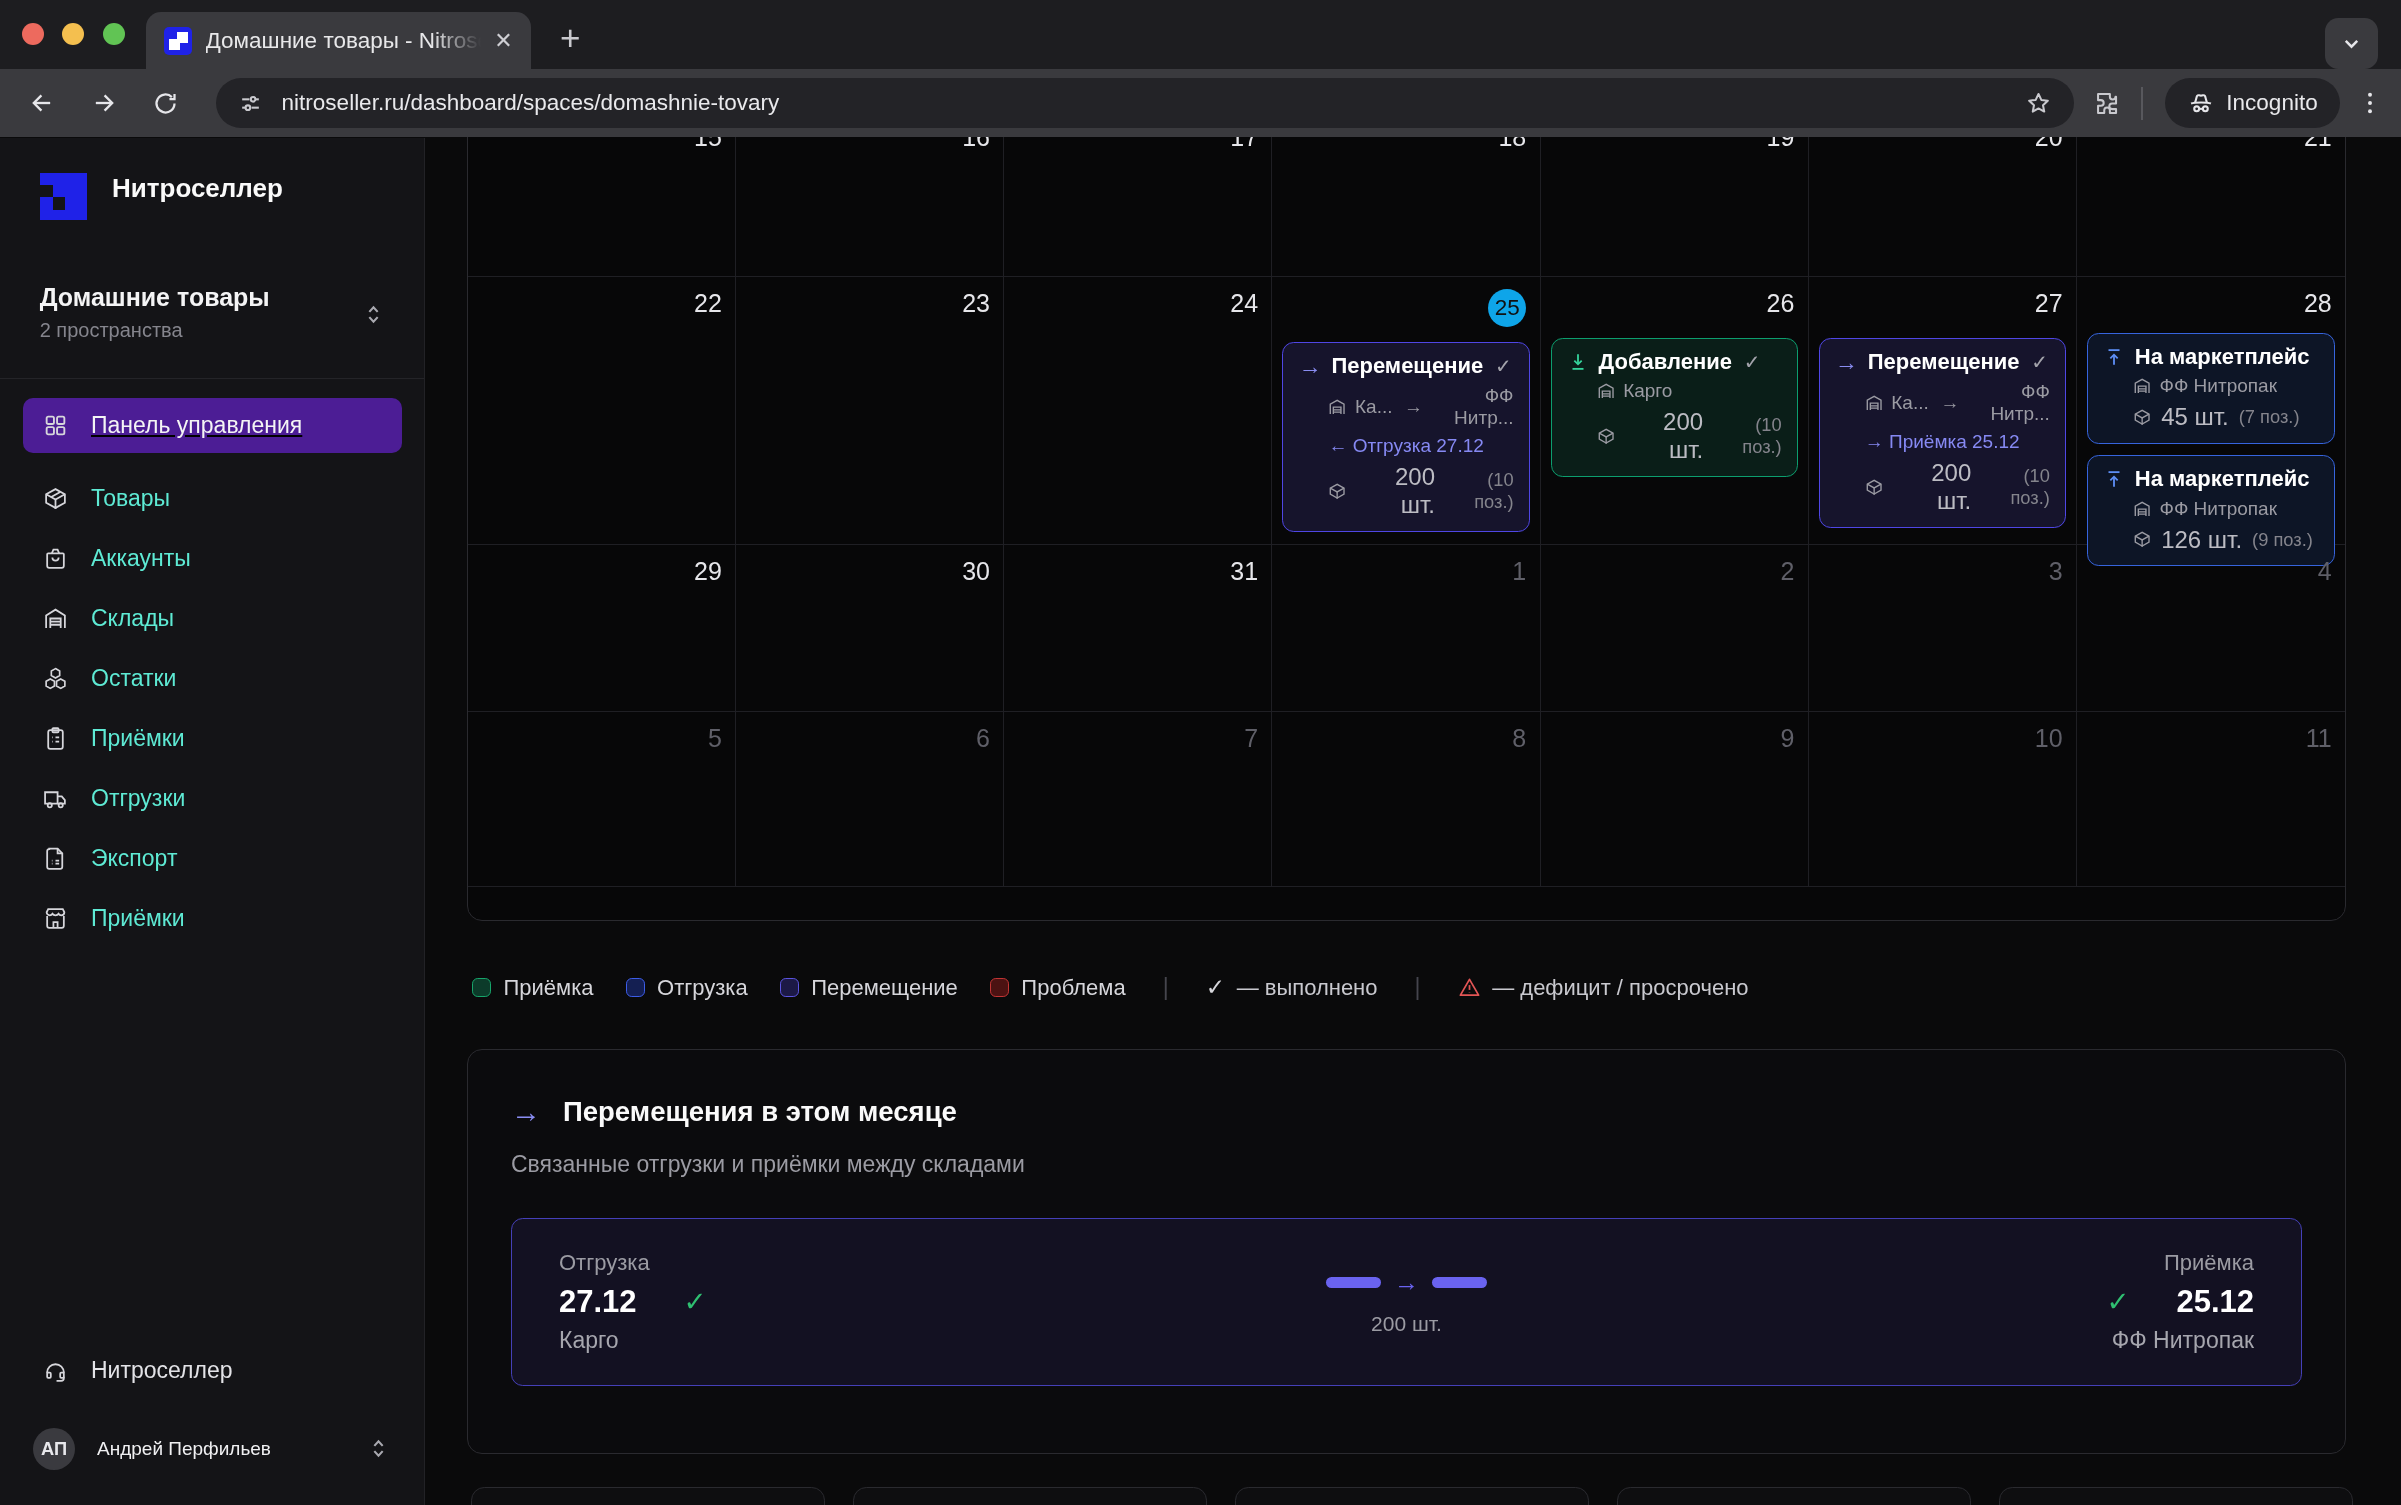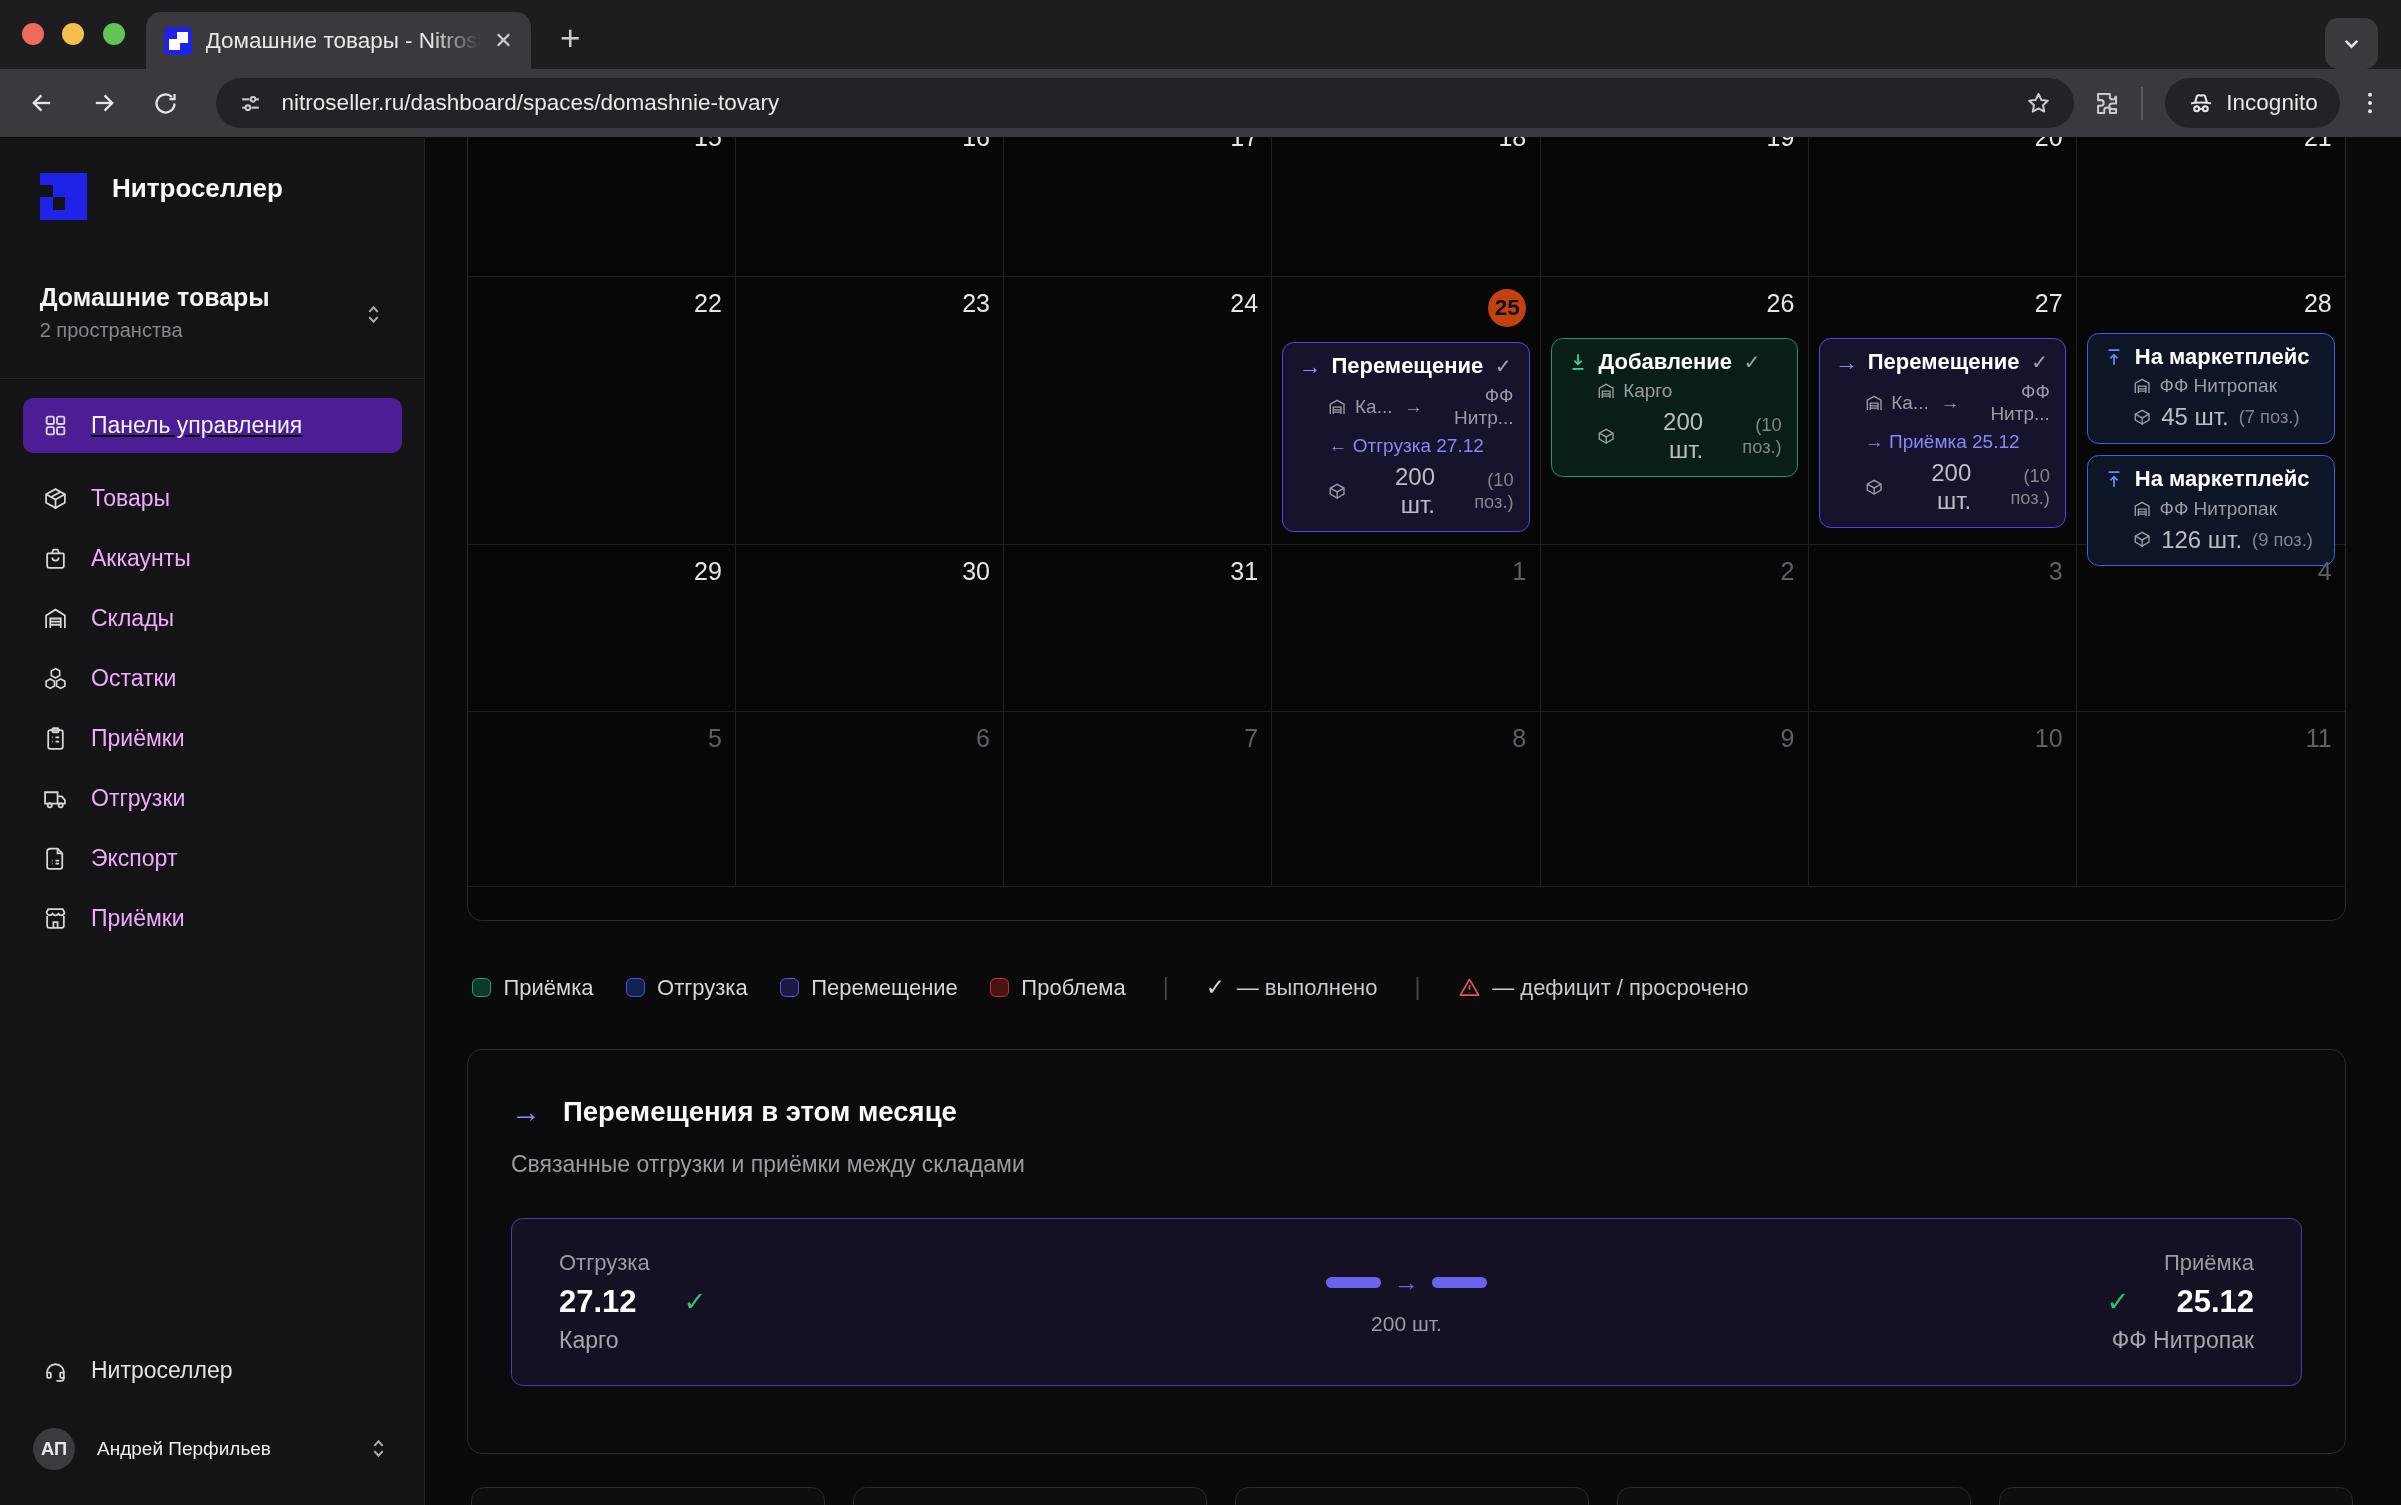--- a/index.html
+++ b/index.html
@@ -47,43 +47,43 @@
   .space-sel { position:absolute; left:23px; right:23px; top:142px; height:77px; border-radius:10px; padding:3.3px 16.7px; }
   .space-name { color:#f4f4f5; font-size:25px; font-weight:600; }
   .space-sub { color:#85858d; font-size:20px; margin-top:6.7px; }
   .space-chevron { position:absolute; right:15px; top:22px; }
   .side-divider { position:absolute; left:0; right:0; top:240px; height:0.8px; background:#242428; }
   .active-item { position:absolute; left:23px; width:379px; top:260px; height:55px; border-radius:10px; background:#4c1d95;
                  display:flex; align-items:center; gap:23px; padding:0 20px;text-decoration:underline; }
   .active-item span.lbl { color:#f4f4f5; font-size:23px; font-weight:500; }
   .nav-list { position:absolute; left:23px; right:23px; top:330px; }
   .nav-item { height:60px; display:flex; align-items:center; gap:23px; padding:0 20px; border-radius:10px; }
-  .nav-item .lbl { color:#f0abfc; font-size:23px; }
+  .nav-item .lbl { color:#5eead4; font-size:23px; }
   .nav-item svg, .active-item svg { stroke:#d6d6db; flex:none; }
   .support-item { position:absolute; left:23px; right:23px; top:1202px; height:60px; display:flex; align-items:center; gap:23px; padding:0 20px; }
   .support-item .lbl { color:#e3e3e7; font-size:23px; }
   .support-item svg { stroke:#d6d6db; }
   .user-row { position:absolute; left:23px; right:23px; top:1277px; height:67px; display:flex; align-items:center; gap:22px; padding:0 10px; }
   .avatar { width:42px; height:42px; border-radius:50%; background:#3a3a3f; color:#e8e8ec; font-size:18.3px; font-weight:600;
             display:flex; align-items:center; justify-content:center; flex:none; }
   .user-name { color:#f0f0f2; font-size:19px; font-weight:500; flex:1; }
 
   
   .main { position:absolute; left:425px; top:0; width:1976px; height:1506px; z-index:10; background:#0a0a0b; }
 
   .cal-panel { position:absolute; left:42px; top:50px; width:1879px; height:871px; background:#070708;
                border:0.8px solid #2a2a2f; border-radius:15px; overflow:hidden;text-align:right; }
   .cal-grid { display:grid; grid-template-columns:repeat(7,1fr); grid-template-rows:226px 268px 167px 175px; }
   .cell { position:relative; border-right:0.8px solid #1f1f24; border-bottom:0.8px solid #1f1f24; padding:11.7px 13.3px 0 20px; }
   .cell.c7 { border-right:none; }
   .daynum { color:#e6e6ea; font-size:25px; }
   .cell.muted .daynum { color:#5f5f68; }
   .cell.r1 { padding-top:72px; }
-  .today-badge { width:38px; height:38px; border-radius:50%; background:#c2410c; color:#111;
-                 display:inline-flex; align-items:center; justify-content:center; font-size:22.5px; font-weight:700; margin-left:-5px; }
+  .today-badge { width:38px; height:38px; border-radius:50%; background:#0ea5e9; color:#111;
+                 display:inline-flex; align-items:center; justify-content:center; font-size:22.5px; font-weight:400; margin-left:-5px; }
   .events { margin-top:20px; margin-left:-10px; margin-right:-3.3px; display:flex; flex-direction:column; gap:11px; }
   .cell .events.tight { margin-top:15px; }
 
   .event { border:1.7px solid; border-radius:11.7px; padding:10px 15px 11.7px 15px; }
   .event.ev-indigo { border-color:#4f46e5; background:#16142c; }
   .event.ev-green  { border-color:#0c9e6e; background:#0a1e18; }
   .event.ev-blue   { border-color:#3664dd; background:#0d1526; }
   .ev-title { display:flex; align-items:center; gap:10px; color:#fff; font-size:22px; font-weight:600; }
   .ti { font-weight:600; }
   .ti.indigo { color:#8a8df2; font-size:23px; }

